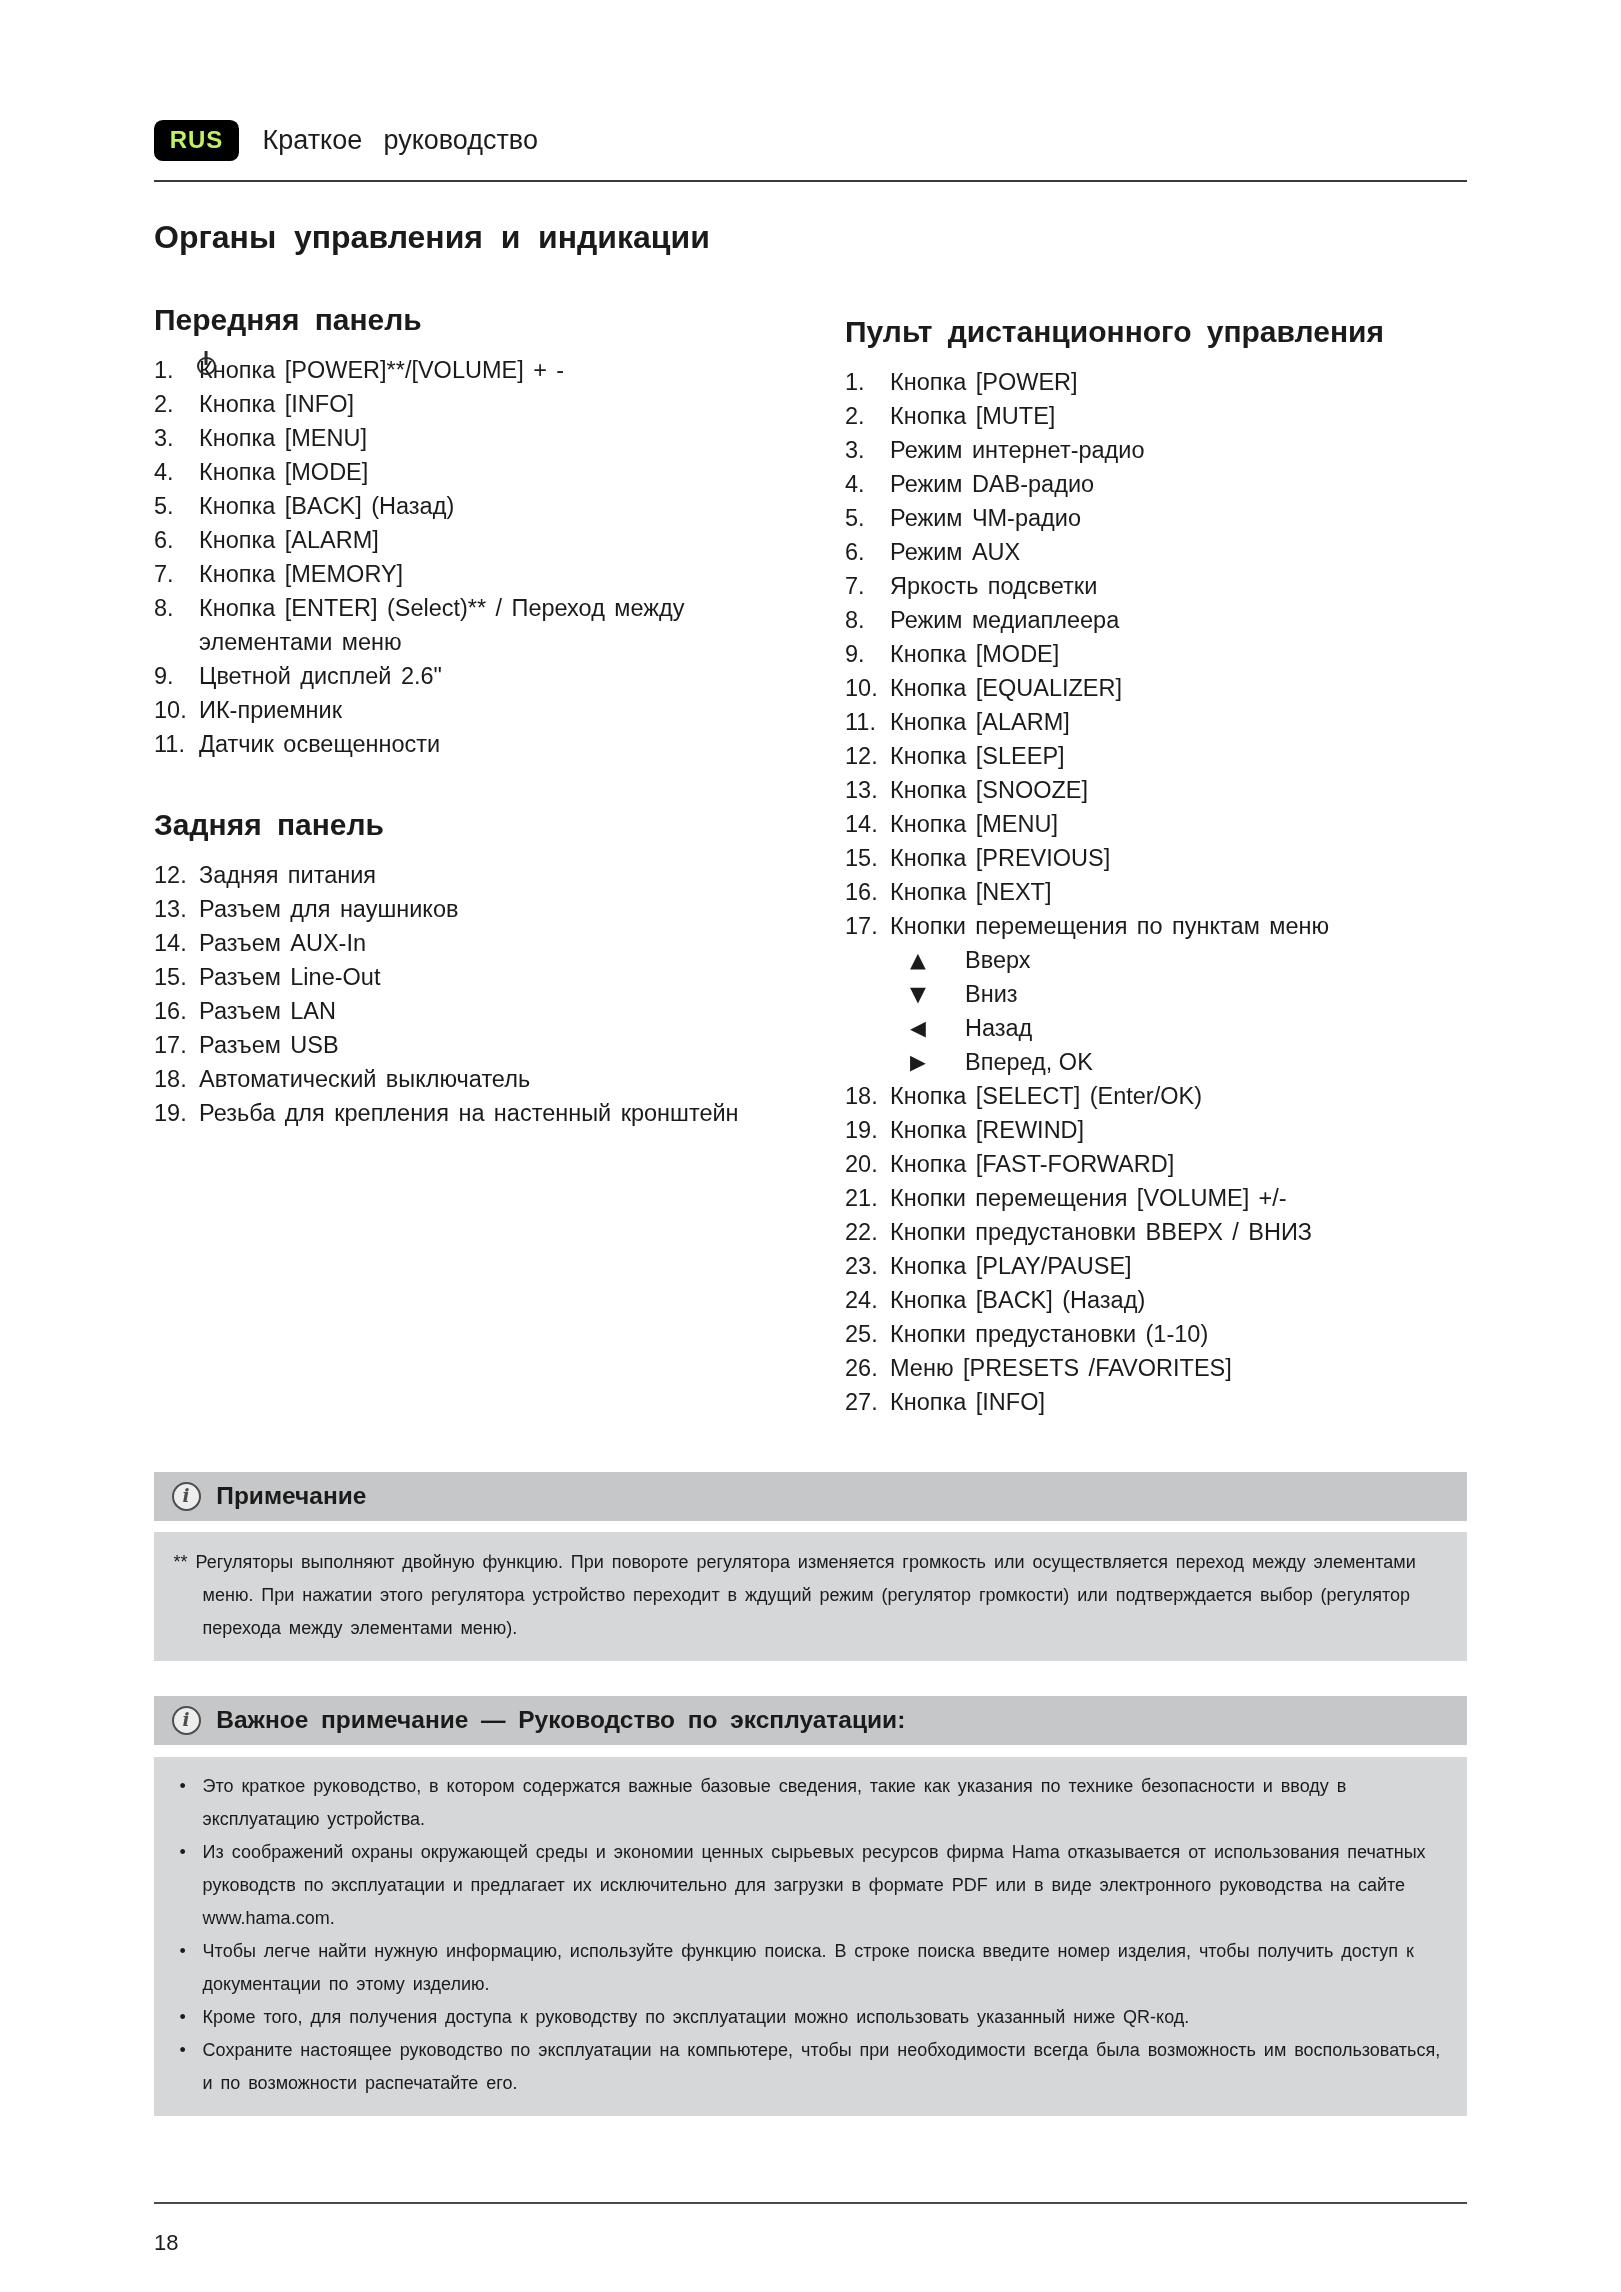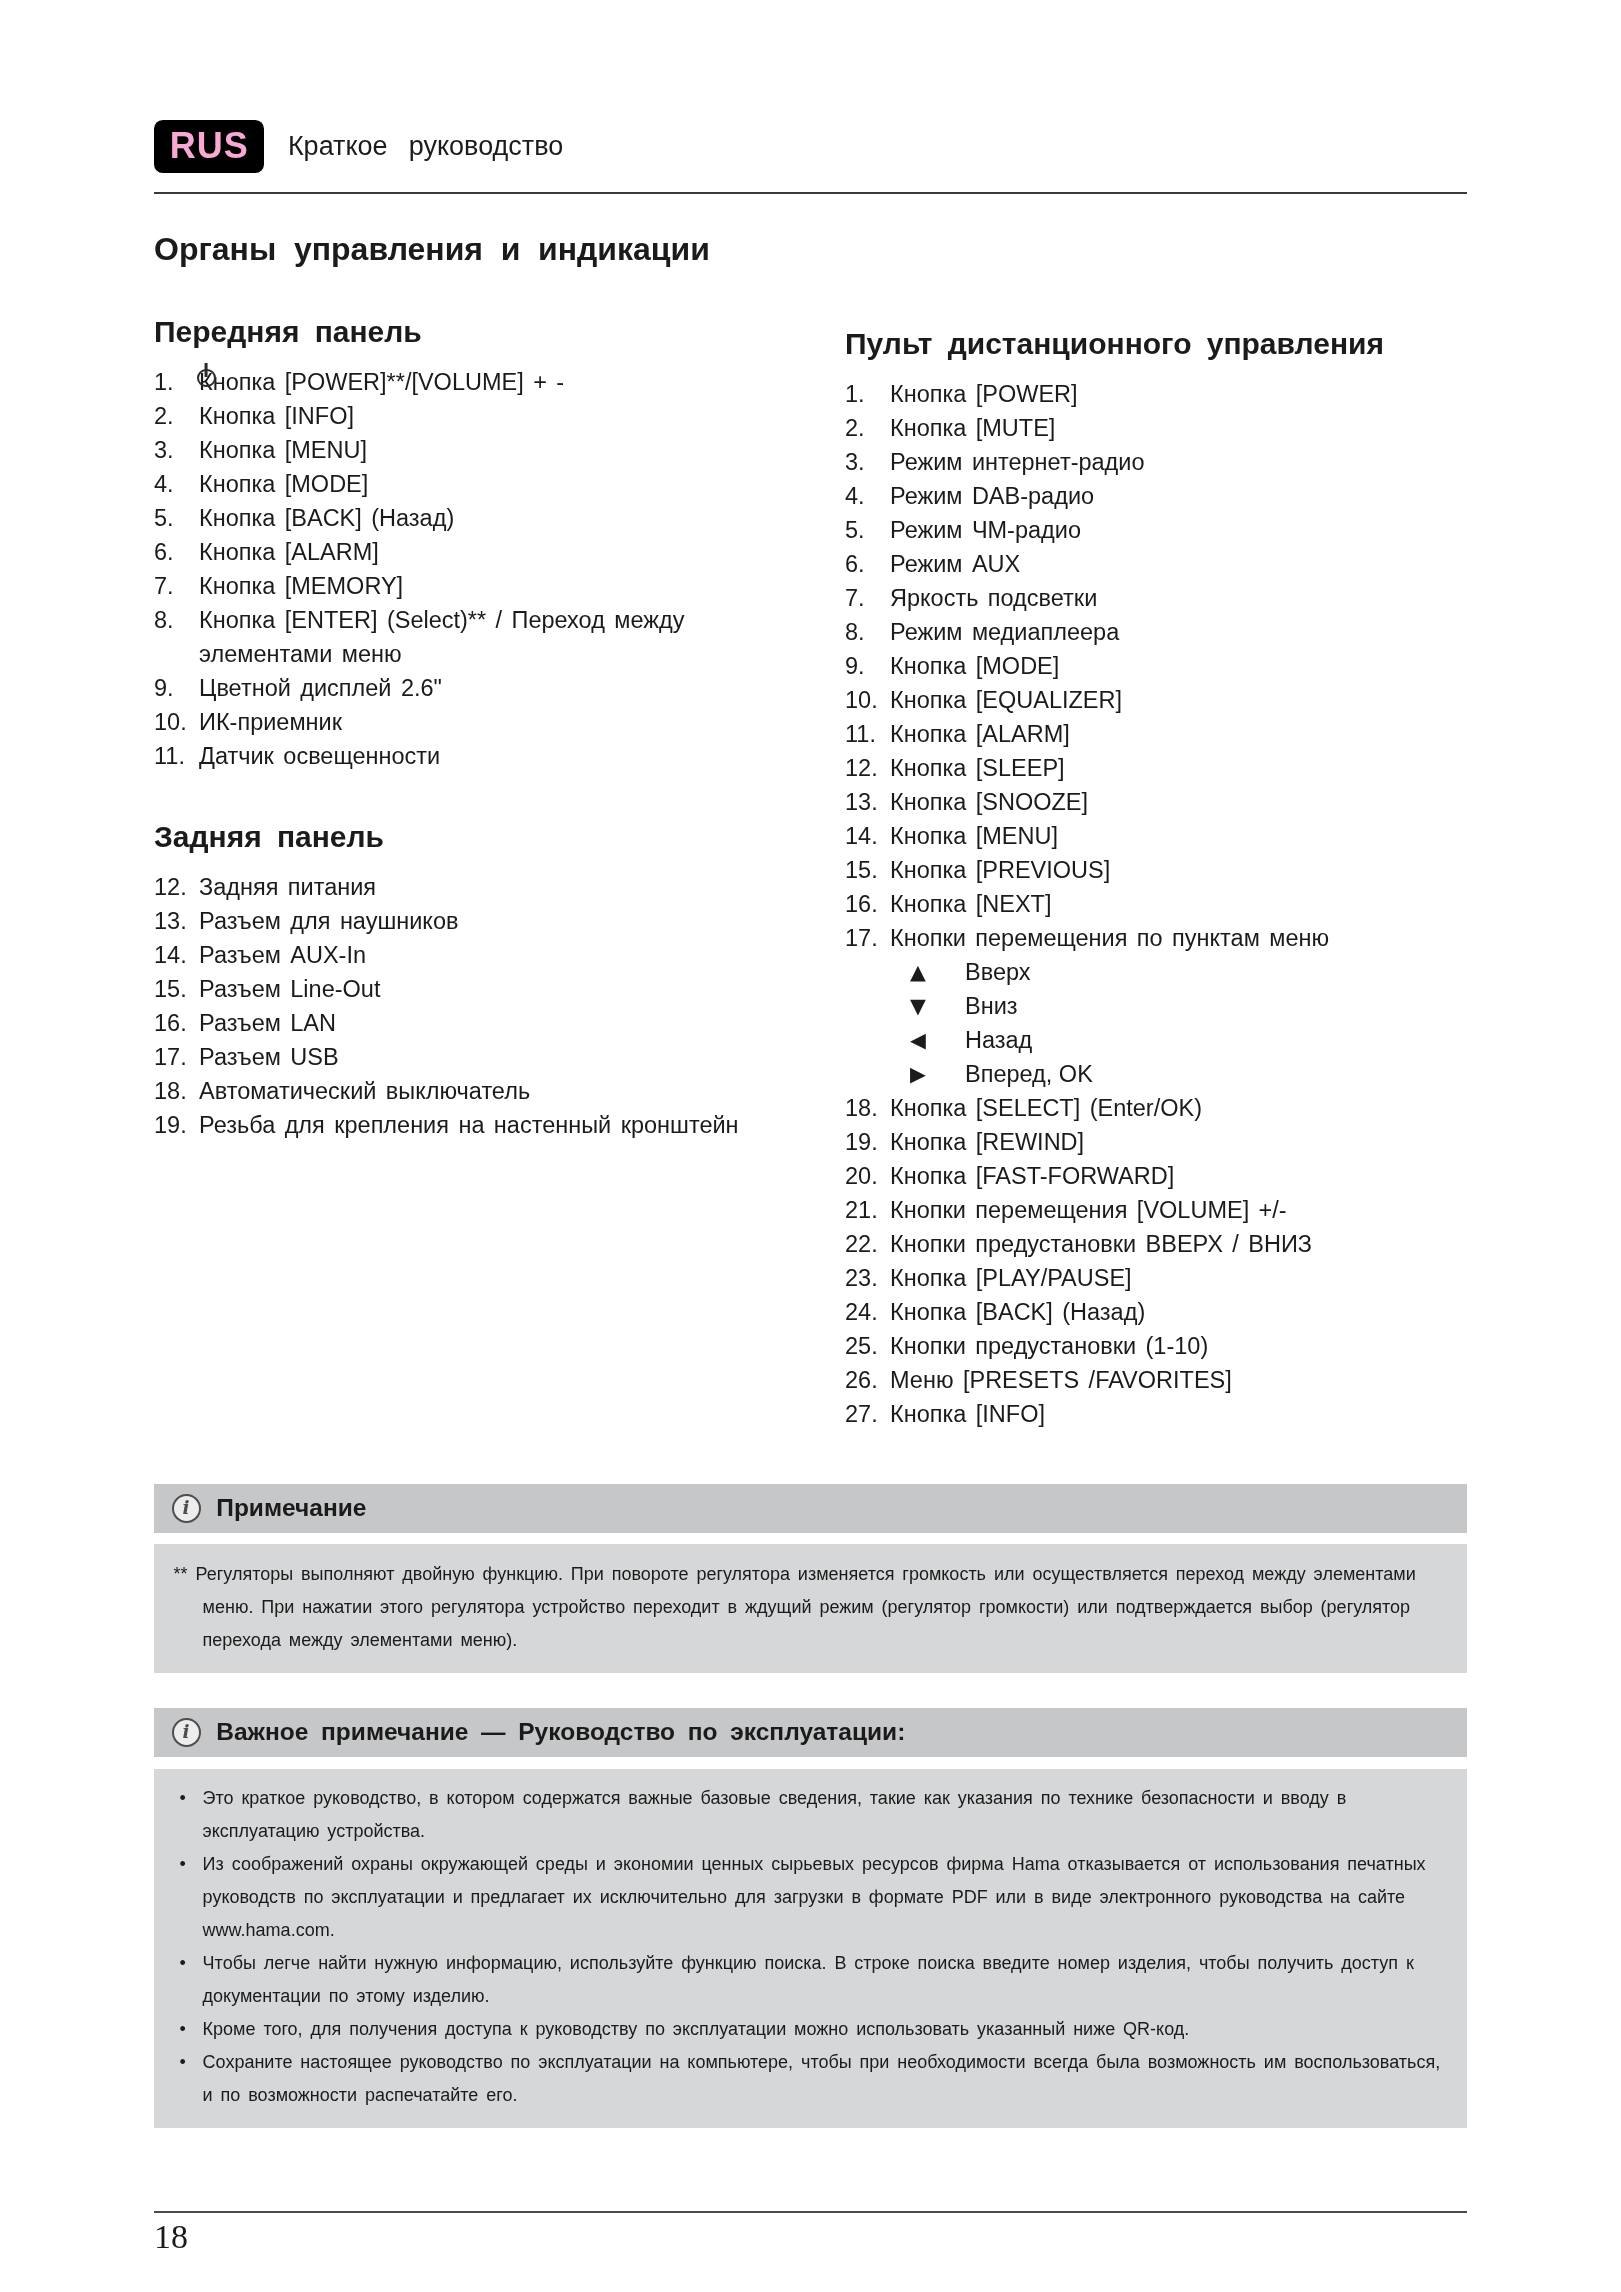--- a/index.html
+++ b/index.html
@@ -11,22 +11,22 @@
     padding: 120px 154px 0 154px;
     background: #ffffff;
     color: #1b1b1b;
     font-family: "Liberation Sans", "DejaVu Sans", sans-serif;
     overflow: hidden;
   }
 
   
   .doc-header { display: flex; align-items: center; gap: 23.5px; }
   .lang-badge {
-    background: #000000; color: #f9a8d4;
-    font-weight: bold; font-size: 36px; line-height: 1;
+    background: #000000; color: #bef264;
+    font-weight: bold; font-size: 24px; line-height: 1;
     padding: 7.8px 15.7px 8.8px; border-radius: 8.8px; letter-spacing: 1px;
   }
   .doc-title { font-size: 27px; word-spacing: 13.7px; color: #1c1c1c; }
   .header-rule { border: none; border-top: 2px solid #3a3a3a; margin: 19.6px 0 0 0; }
 
   .section-title { font-size: 32px; font-weight: bold; margin: 37px 0 4px 0; word-spacing: 8.8px; }
 
   
   .columns { display: flex; margin-top: 47px; }
   .col-left { flex: 0 0 691px; width: 691px; }
@@ -80,23 +80,22 @@
   }
   .hang { margin: 0; padding-left: 29px; text-indent: -29px; word-spacing: 2.9px; }
 
   .note-bullets { margin: 0; padding: 0; list-style: none; }
   .note-bullets .bullet-item { position: relative; padding-left: 29px; word-spacing: 2.9px; }
   .note-bullets .bullet-item::before { content: "\2022"; position: absolute; left: 5.9px; }
 
   
   .footer {
     position: absolute; left: 154px; right: 154px; bottom: 37px;
-    border-top: 2px solid #4a4a4a; padding-top: 5px;
-    font-size: 34px;
-    font-family: Liberation Serif, serif;
+    border-top: 2px solid #4a4a4a; padding-top: 26px;
+    font-size: 22px;
   }
 </style>
 </head>
 <body>
 
 <div class="page">
 
   <header class="doc-header">
     <span class="lang-badge">RUS</span>
     <span class="doc-title">Краткое руководство</span>

